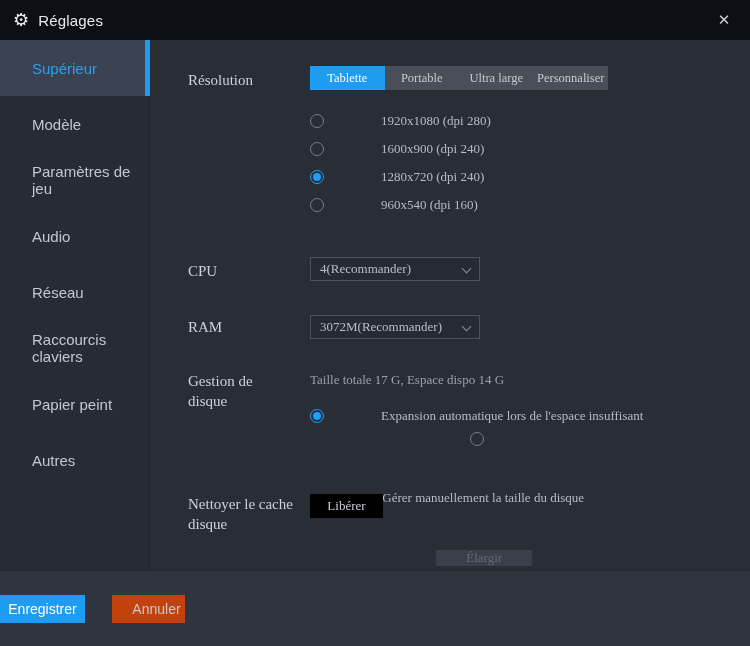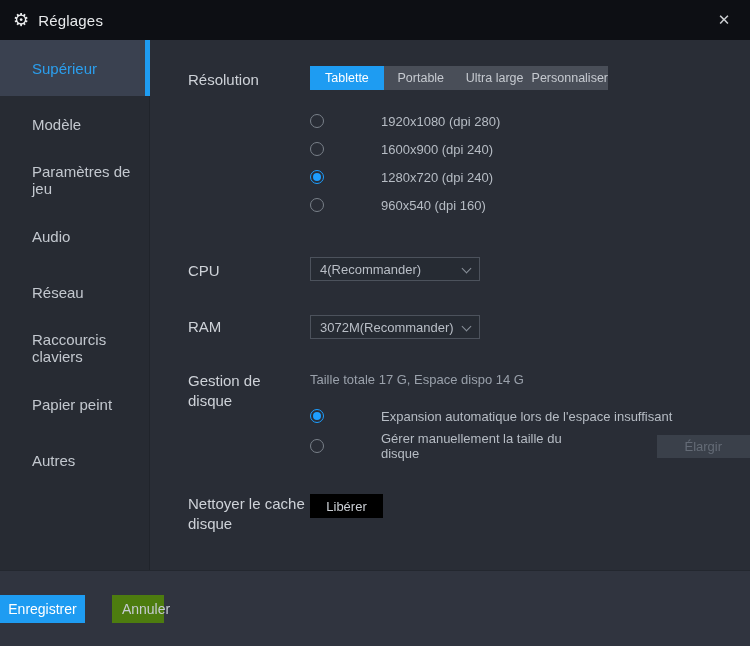--- a/index.html
+++ b/index.html
@@ -30,21 +30,21 @@
   .side-item {
     height:56px; display:flex; align-items:center; padding-left:32px;
     font-size:15px; color:#c3c8cf; position:relative; cursor:default;
   }
   .side-item.checked { background:#3a4150; color:#2b9fee; }
   .side-item.checked::after {
     content:""; position:absolute; right:-1px; top:0; bottom:0; width:5px; background:#1e9cf2;
   }
 
   .content { flex:1 1 auto; background:#292d36; overflow:hidden; }
-  .row { display:flex; }
+  .row { display:flex;font-family:Liberation Serif, serif; }
   .row-label {
     width:160px; flex:0 0 160px; padding-left:38px;
     font-size:15px; color:#ced2d8; line-height:20px;
   }
 
   
   .row-resolution { margin-top:26px; }
   .tabs { display:flex; width:298px; height:24px; background:#494e58; }
   .tab {
     flex:1 1 0; display:flex; align-items:center; justify-content:center;
@@ -76,41 +76,41 @@
   .chevron {
     position:absolute; right:9px; top:7px; width:7px; height:7px;
     border-right:1.5px solid #89909a; border-bottom:1.5px solid #89909a;
     transform:rotate(45deg); transform-origin:center;
   }
 
   
   .row-disk { margin-top:32px; }
   .disk-info { font-size:13px; color:#9aa1ab; line-height:18px; }
   .disk-radios { margin-top:13px; }
-  .disk-radio-row2 { margin-top:2px; }
+  .disk-radio-row2 { margin-top:2px;flex-direction:column; }
   .btn {
     display:flex; align-items:center; justify-content:center;
     font-size:13px; cursor:default; user-select:none;
   }
   .btn-expand { width:96px; height:23px; margin-left:15px; background:#3a404a; color:#646b76; }
   .btn-free { width:73px; height:24px; background:#000000; color:#ccd0d6; }
 
   
   .row-cache { margin-top:34px; }
 
   
   .footer {
     height:76px; flex:0 0 76px; background:#30343f; border-top:1px solid #23272f;
     display:flex; align-items:center; padding-right:25px;
   }
   .btn-save {
     width:85px; height:28px; background:#1e9cf2; color:#ffffff; font-size:14px;
   }
   .btn-cancel {
-    width:52px; height:28px; background:#4d7c0f; color:#c6cbd2; font-size:14px; margin-left:27px;padding-left:16px;
+    width:73px; height:28px; background:#c2410c; color:#c6cbd2; font-size:14px; margin-left:27px;padding-left:16px;
   }
 </style>
 </head>
 <body>
 
 <div class="window">
 
   <div class="titlebar">
     <span class="gear">⚙</span>
     <span class="title">Réglages</span>

